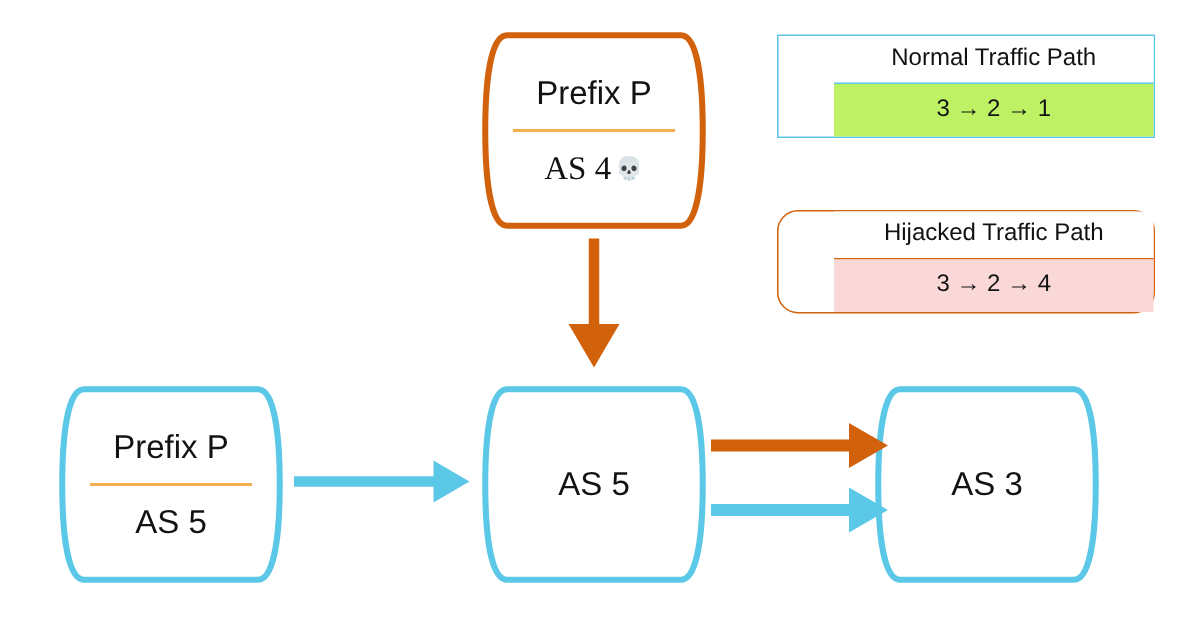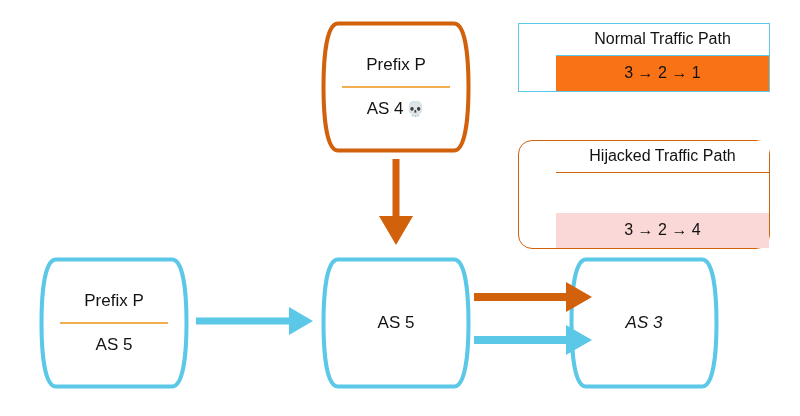--- a/index.html
+++ b/index.html
@@ -32,40 +32,41 @@
   .node-inner {
     position: absolute;
     left: 0; top: 0; right: 0; bottom: 0;
     display: flex;
     flex-direction: column;
     align-items: center;
     justify-content: center;
     pointer-events: none;
   }
   .node-label {
-    font-size: 17px;
+    font-size: 22px;
     color: #121212;
     line-height: 1.2;
     white-space: nowrap;
     text-align: center;
   }
   .node-divider {
     height: 2px;
     background: #F4AE52;
     width: 108px;
     margin: 11px 0 11px 0;
   }
   .skull {
     font-size: 15px;
     margin-left: 3px;
   }
   .label-row {
     display: flex;
     align-items: center;
     justify-content: flex-start;
+    font-family: Liberation Serif, serif;
   }
 
   
   .arrow-layer {
     position: absolute;
     left: 0; top: 0;
     width: 800px;
     height: 416px;
     pointer-events: none;
   }
@@ -92,24 +93,24 @@
   .legend-value {
     box-sizing: border-box;
     text-align: center;
     font-size: 16px;
     color: #121212;
     padding: 8px 4px 9px 4px;
     white-space: nowrap;
   }
   .legend-normal { border-color: #5BC8E8; }
   .legend-normal .legend-header { border-bottom-color: #5BC8E8; }
-  .legend-normal .legend-value { background: #f97316; }
+  .legend-normal .legend-value { background: #bef264; }
   .legend-hijack { border-color: #D2610C; border-radius: 14px; }
   .legend-hijack .legend-header { border-bottom-color: #D2610C; }
-  .legend-hijack .legend-value { background: #FBD8D8; margin-top: 40px; }
+  .legend-hijack .legend-value { background: #FBD8D8; }
 </style>
 </head>
 <body>
 
 <div id="canvas">
 
   <div class="node" style="left:320px; top:20px; width:152px; height:134px;">
     <svg class="shape" viewBox="0 0 152 134" preserveAspectRatio="none">
       <path d="M 18 3.5 L 134 3.5 C 145 3.5 148.5 35 148.5 67 C 148.5 99 145 130.5 134 130.5
                L 18 130.5 C 7 130.5 3.5 99 3.5 67 C 3.5 35 7 3.5 18 3.5 Z" fill="#ffffff" stroke="#D2610C" stroke-width="4" stroke-linejoin="round"></path>
@@ -139,21 +140,21 @@
   <div class="node" style="left:320px; top:256px; width:152px; height:134px;">
     <svg class="shape" viewBox="0 0 152 134" preserveAspectRatio="none">
       <path d="M 18 3.5 L 134 3.5 C 145 3.5 148.5 35 148.5 67 C 148.5 99 145 130.5 134 130.5
                L 18 130.5 C 7 130.5 3.5 99 3.5 67 C 3.5 35 7 3.5 18 3.5 Z" fill="#ffffff" stroke="#5BC8E8" stroke-width="4" stroke-linejoin="round"></path>
     </svg>
     <div class="node-inner">
       <div class="node-label">AS 5</div>
     </div>
   </div>
 
-  <div class="node" style="left:568px; top:256px; width:152px; height:134px;font-style:italic;">
+  <div class="node" style="left:582px; top:256px; width:152px; height:134px;">
     <svg class="shape" viewBox="0 0 152 134" preserveAspectRatio="none">
       <path d="M 18 3.5 L 134 3.5 C 145 3.5 148.5 35 148.5 67 C 148.5 99 145 130.5 134 130.5
                L 18 130.5 C 7 130.5 3.5 99 3.5 67 C 3.5 35 7 3.5 18 3.5 Z" fill="#ffffff" stroke="#5BC8E8" stroke-width="4" stroke-linejoin="round"></path>
     </svg>
     <div class="node-inner">
       <div class="node-label">AS 3</div>
     </div>
   </div>
 
   <svg class="arrow-layer" viewBox="0 0 800 416">

